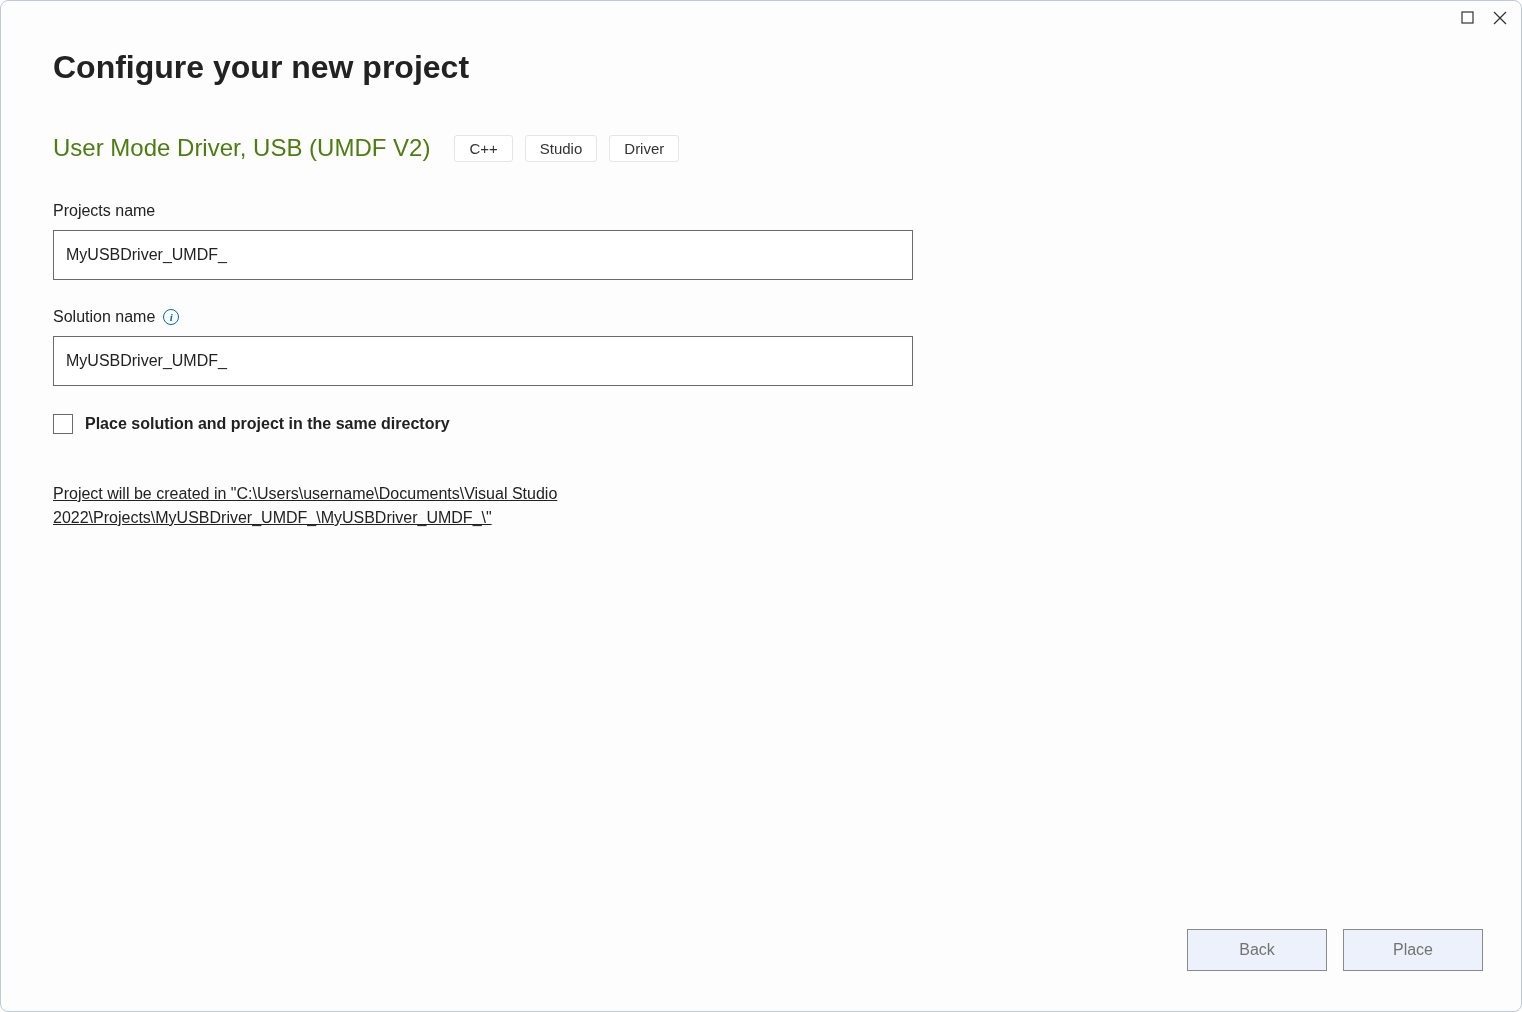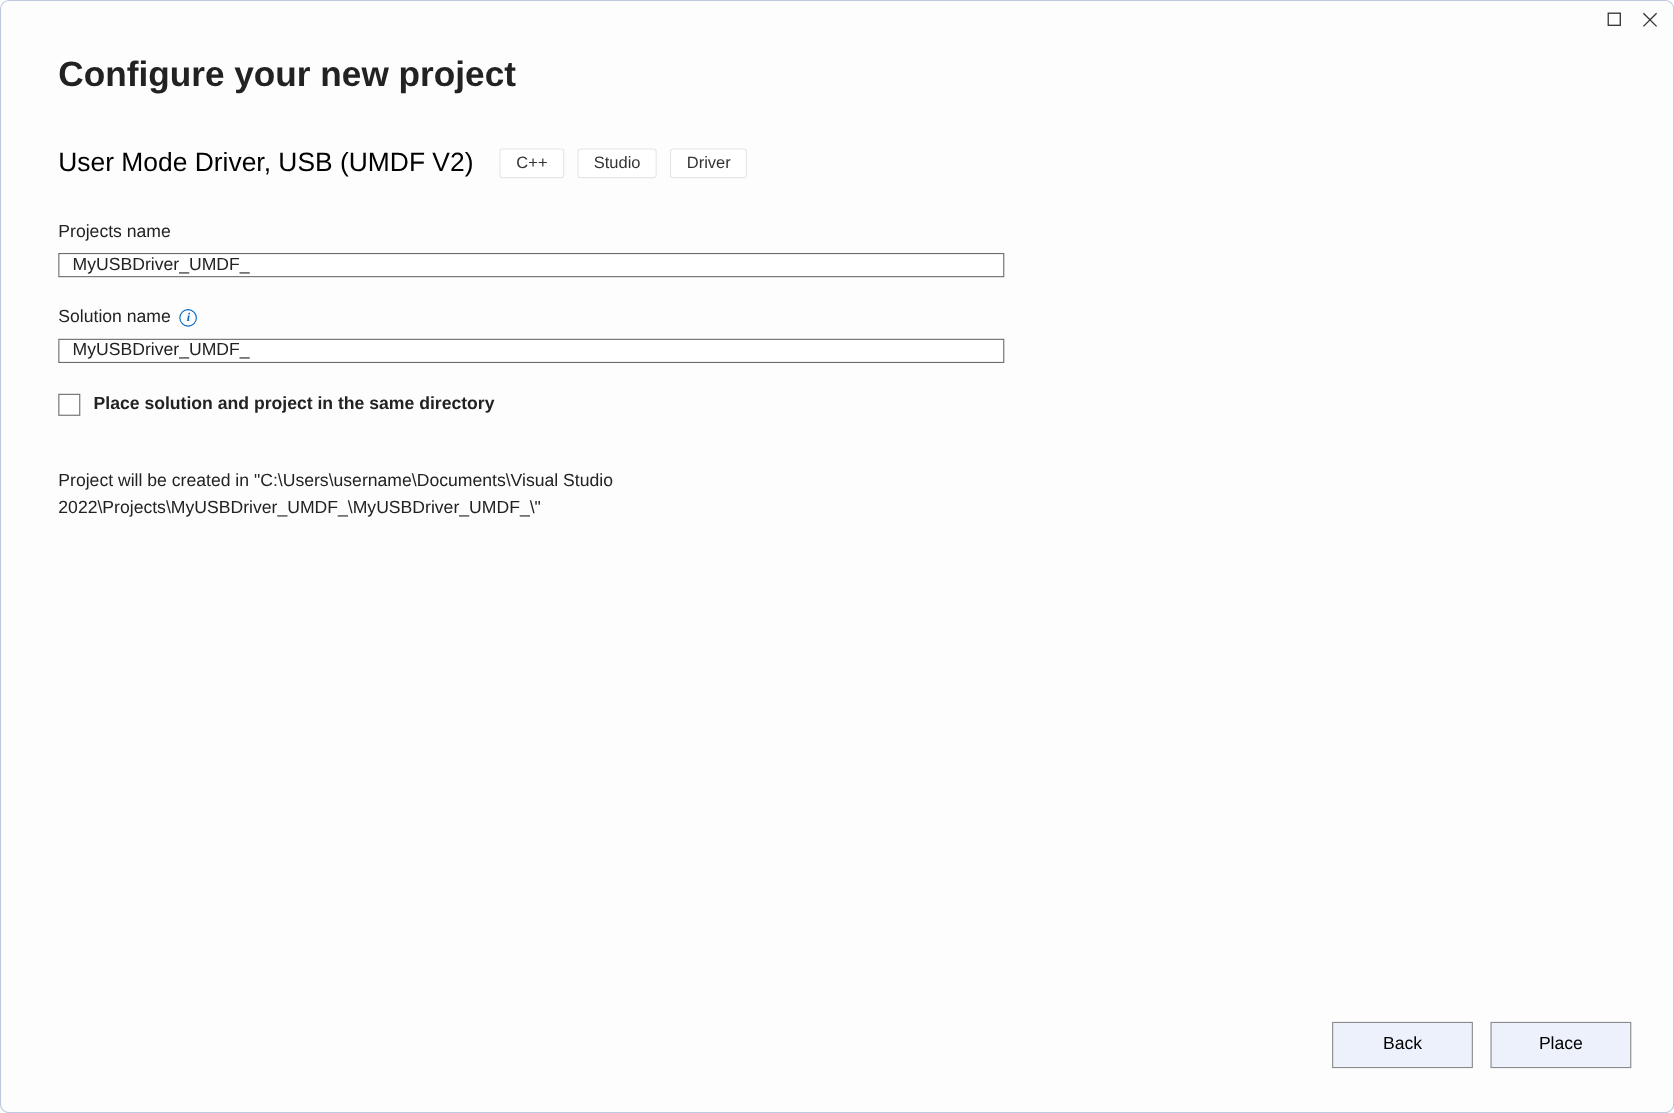--- a/index.html
+++ b/index.html
@@ -59,21 +59,21 @@
       margin-bottom: 48px;
     }
     .template-row {
       display: flex;
       align-items: center;
       gap: 24px;
       margin-bottom: 40px;
     }
     .template-name {
       font-size: 24px;
-      color: #000000;
+      color: #4d7c0f;
       font-weight: 400;
     }
     .tags {
       display: flex;
       gap: 12px;
     }
     .tag {
       font-size: 15px;
       color: #333;
       padding: 4px 14px;
@@ -102,21 +102,21 @@
       align-items: center;
       justify-content: center;
       color: #0067c0;
       font-size: 11px;
       font-weight: 700;
       font-style: italic;
       font-family: Georgia, serif;
     }
     .text-input {
       width: 100%;
-      height: 22px;
+      height: 50px;
       border: 1px solid #6b6b6b;
       padding: 0 12px;
       font-size: 16px;
       color: #222;
       background: #fff;
       font-family: inherit;
     }
     .location-row {
       display: flex;
       align-items: center;
@@ -177,36 +177,37 @@
     }
     .checkbox-label {
       font-size: 16px;
       color: #222;
     }
     .path-preview {
       font-size: 16px;
       color: #222;
       line-height: 1.5;
       max-width: 860px;
+      text-decoration: underline;
     }
     .footer {
       margin-top: auto;
       display: flex;
       justify-content: flex-end;
       gap: 16px;
       padding-right: 2px;
       padding-bottom: 4px;
     }
     .footer-btn {
-      width: 128px;
+      width: 140px;
       height: 42px;
       border: 1px solid #8a8a8a;
       background: #ecf1fb;
       font-size: 16px;
-      color: #000000;
+      color: #737373;
       cursor: pointer;
       font-family: inherit;
     }
   </style>
 </head>
 <body>
 
 <div class="window">
   <div class="title-bar">
     <div class="title-bar-icon">

